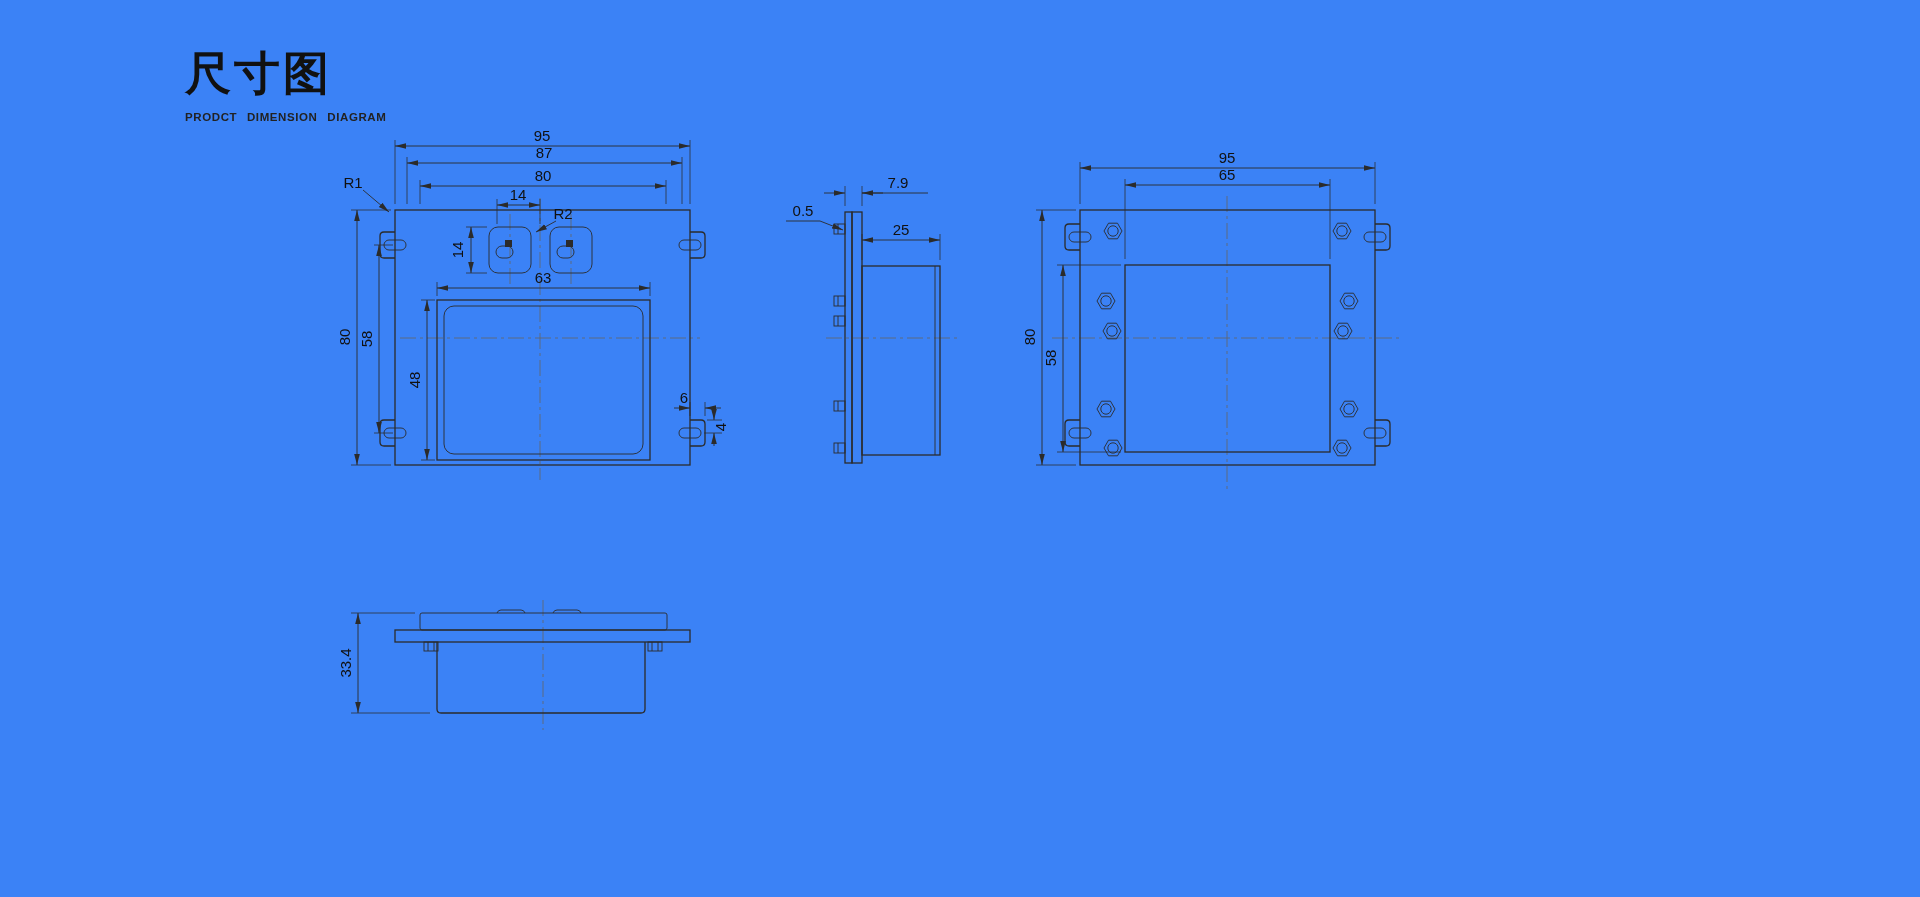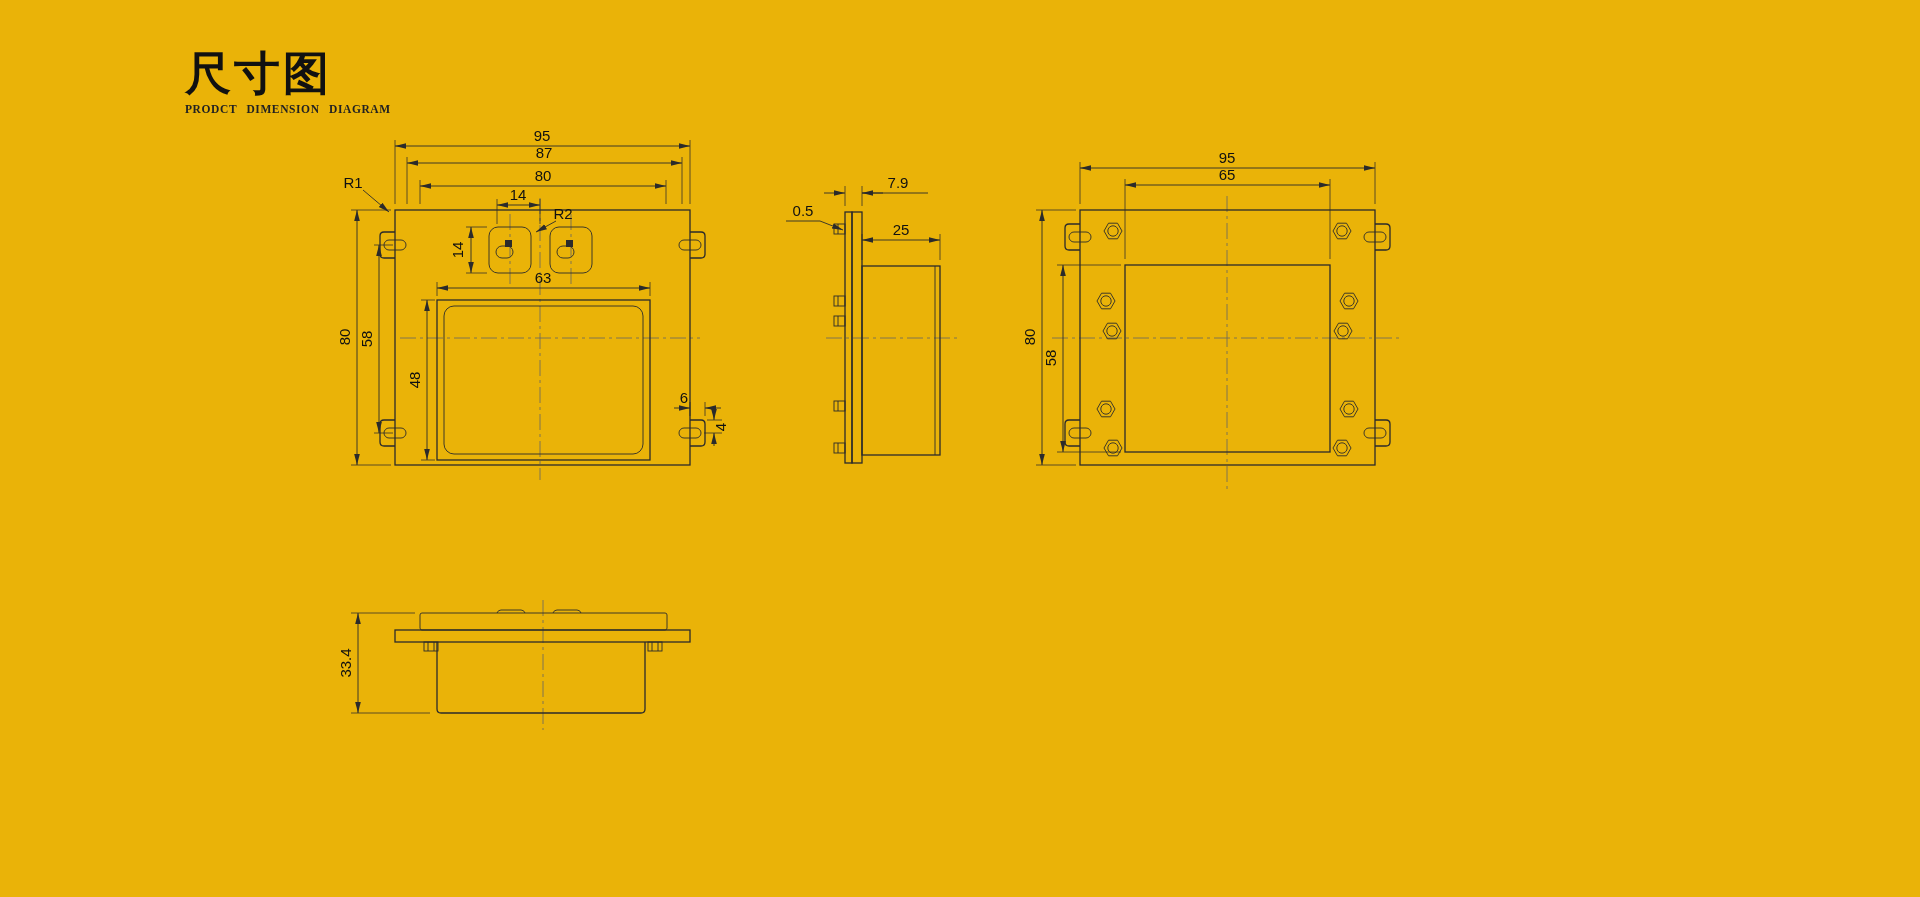--- a/index.html
+++ b/index.html
@@ -1,22 +1,22 @@
 <!DOCTYPE html>
 <html><head>
 <meta charset="utf-8">
 <style>
   html,body{margin:0;padding:0;background:#ffffff;}
-  .canvas{position:relative;width:1920px;height:897px;background:#eab308;overflow:hidden;
+  .canvas{position:relative;width:1920px;height:897px;background:#3b82f6;overflow:hidden;
           font-family:"Liberation Sans",sans-serif;}
   .title-block{position:absolute;left:185px;top:48px;}
   .title-cn{font-size:46px;font-weight:900;color:#111;letter-spacing:3px;line-height:1.1;
             font-family:"DejaVu Sans",sans-serif;}
-  .title-en{margin-top:4px;font-size:11.5px;font-weight:700;color:#222;letter-spacing:0.6px;
-            word-spacing:6px;font-family:Liberation Serif, serif;}
+  .title-en{margin-top:12px;font-size:11.5px;font-weight:700;color:#222;letter-spacing:0.6px;
+            word-spacing:6px;font-family:Liberation Sans, sans-serif;}
   svg{position:absolute;left:0;top:0;}
   .ol{fill:none;stroke:#2b2b2b;stroke-width:1.3;}
   .tl{fill:none;stroke:#2b2b2b;stroke-width:0.9;}
   .dl{fill:none;stroke:#2b2b2b;stroke-width:0.9;}
   .xl{fill:none;stroke:#2b2b2b;stroke-width:0.75;}
   .cl{fill:none;stroke:#666;stroke-width:0.8;stroke-dasharray:16 4 3 4;}
   .dt{font-family:"Liberation Sans",sans-serif;font-size:15px;fill:#111;text-anchor:middle;}
   .blk{fill:#2b2b2b;stroke:none;}
 </style>
 </head>

